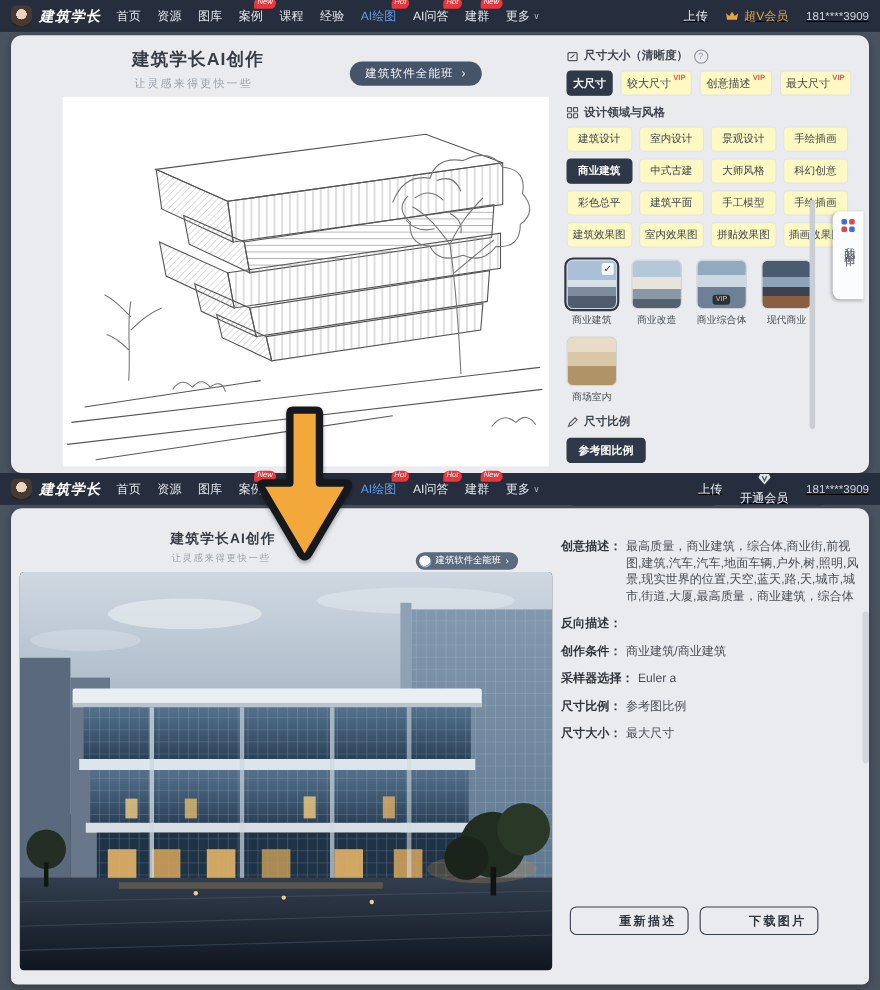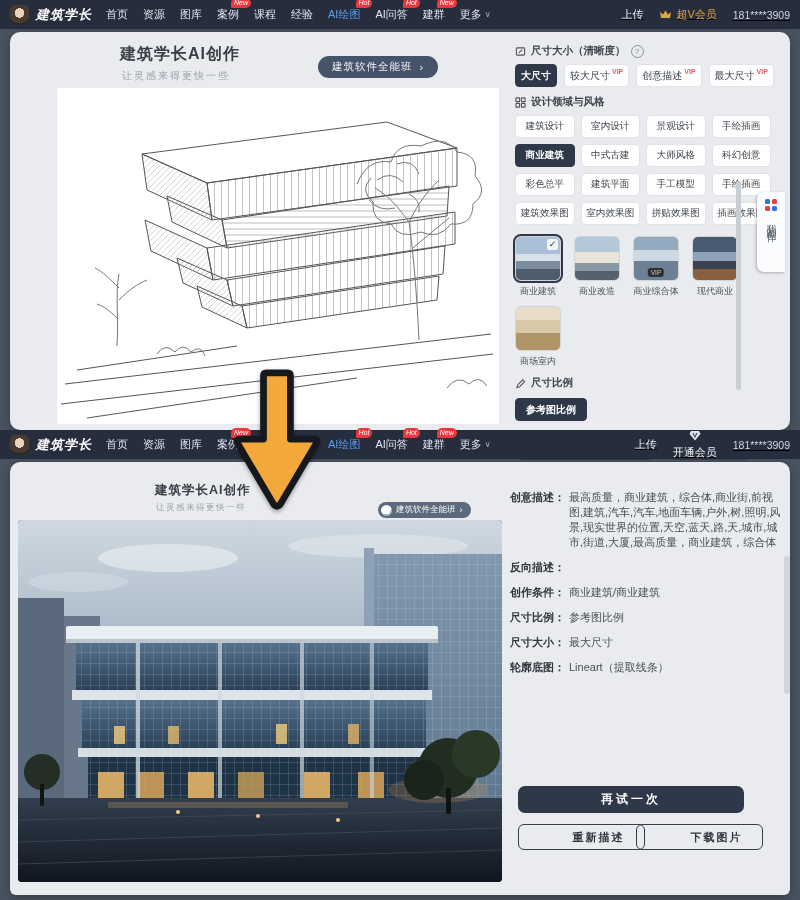--- a/index.html
+++ b/index.html
@@ -37,21 +37,21 @@
   .pill-chev{font-size:11px;}
 
   
   .sketch{position:absolute;left:47px;top:56px;width:442px;height:336px;margin:0;background:#fff;overflow:hidden;}
 
   
   .panel{position:absolute;left:505px;top:4px;width:256px;}
   .sec-head{display:flex;align-items:center;gap:5px;font-size:10.5px;font-weight:bold;color:#3f454e;margin:8px 0 6px;}
   .mini-icon{flex:none;}
   .help{width:11px;height:11px;border:1px solid #8a909a;border-radius:50%;font-size:8px;line-height:11px;text-align:center;color:#8a909a;font-weight:normal;cursor:pointer;}
-  .opt-btn{background:#ffffff;border:1px solid #e0e3e7;border-radius:4px;color:#3f454e;font-size:10px;height:23px;display:flex;align-items:center;justify-content:center;padding:0 5px;cursor:pointer;font-family:inherit;box-sizing:border-box;white-space:nowrap;}
+  .opt-btn{background:#fef9c3;border:1px solid #e0e3e7;border-radius:4px;color:#3f454e;font-size:10px;height:23px;display:flex;align-items:center;justify-content:center;padding:0 5px;cursor:pointer;font-family:inherit;box-sizing:border-box;white-space:nowrap;}
   .opt-btn.selected{background:#2e3848;color:#fff;border-color:#2e3848;font-weight:bold;}
   .size-row{display:flex;gap:7px;}
   .size-btn{flex:1;}
   .vip{color:#e05c5c;font-size:7px;font-weight:bold;margin-left:2px;transform:translateY(-4px);}
   .style-grid{display:grid;grid-template-columns:repeat(4,1fr);gap:6px;}
   .style-btn{font-size:9.6px;padding:0 2px;overflow:hidden;}
   .thumb-row{display:flex;flex-wrap:wrap;gap:8px 13px;margin-top:11px;width:238px;}
   .thumb{width:46px;cursor:pointer;}
   .thumb-img{width:46px;height:45px;border-radius:6px;position:relative;border:1px solid #cfd4da;box-sizing:border-box;overflow:hidden;}
   .thumb:nth-of-type(1) .thumb-img{outline:2px solid #2e3848;}
@@ -93,21 +93,21 @@
 
   
   .render{position:absolute;left:8px;top:58px;width:484px;height:362px;margin:0;border-radius:4px;overflow:hidden;background:#1c2430;}
 
   
   .detail{position:absolute;left:500px;top:28px;width:276px;}
   .field{display:flex;margin-bottom:10px;font-size:11px;line-height:15px;}
   .f-label{flex:none;font-weight:bold;color:#32373e;white-space:nowrap;margin-right:4px;}
   .f-value{flex:1;color:#4a4f57;}
   .retry-btn{position:absolute;left:508px;top:324px;width:226px;height:27px;background:#2e3848;color:#fff;border:none;border-radius:7px;font-size:12px;font-weight:bold;letter-spacing:3px;cursor:pointer;font-family:inherit;}
-  .ghost-btn{position:absolute;top:362px;width:127px;height:26px;background:transparent;border:1.5px solid #363e4c;border-radius:6px;font-size:11px;font-weight:bold;color:#2f353e;letter-spacing:2px;cursor:pointer;font-family:inherit;padding-left:40px;}
+  .ghost-btn{position:absolute;top:362px;width:108px;height:26px;background:transparent;border:1.5px solid #363e4c;border-radius:6px;font-size:11px;font-weight:bold;color:#2f353e;letter-spacing:2px;cursor:pointer;font-family:inherit;padding-left:40px;}
   .redesc{left:508px;}
   .download{left:626px;}
   .card2-scrollbar{position:absolute;left:784px;top:556px;width:6px;height:138px;background:#d2d6dc;border-radius:3px;z-index:36;cursor:pointer;}
 </style>
 </head>
 <body>
 
 <div class="page">
 
   <header class="navbar nav1">
@@ -583,37 +583,36 @@
 
         <div class="field">
           <span class="f-label">反向描述：</span>
         </div>
 
         <div class="field">
           <span class="f-label">创作条件：</span>
           <span class="f-value">商业建筑/商业建筑</span>
         </div>
 
+        <div class="field">
+          <span class="f-label">采样器选择：</span>
+          <span class="f-value">Euler a</span>
+        </div>
 
         <div class="field">
           <span class="f-label">尺寸比例：</span>
           <span class="f-value">参考图比例</span>
         </div>
 
         <div class="field">
           <span class="f-label">尺寸大小：</span>
           <span class="f-value">最大尺寸</span>
         </div>
 
-        <div class="field">
-          <span class="f-label">轮廓底图：</span>
-          <span class="f-value">Lineart（提取线条）</span>
-        </div>
       </div>
 
-    <button class="retry-btn">再试一次</button>
     <button class="ghost-btn redesc">重新描述</button>
     <button class="ghost-btn download">下载图片</button>
   </section>
 
   <div class="card2-scrollbar"></div>
 
 </div>
 
 </body></html>

